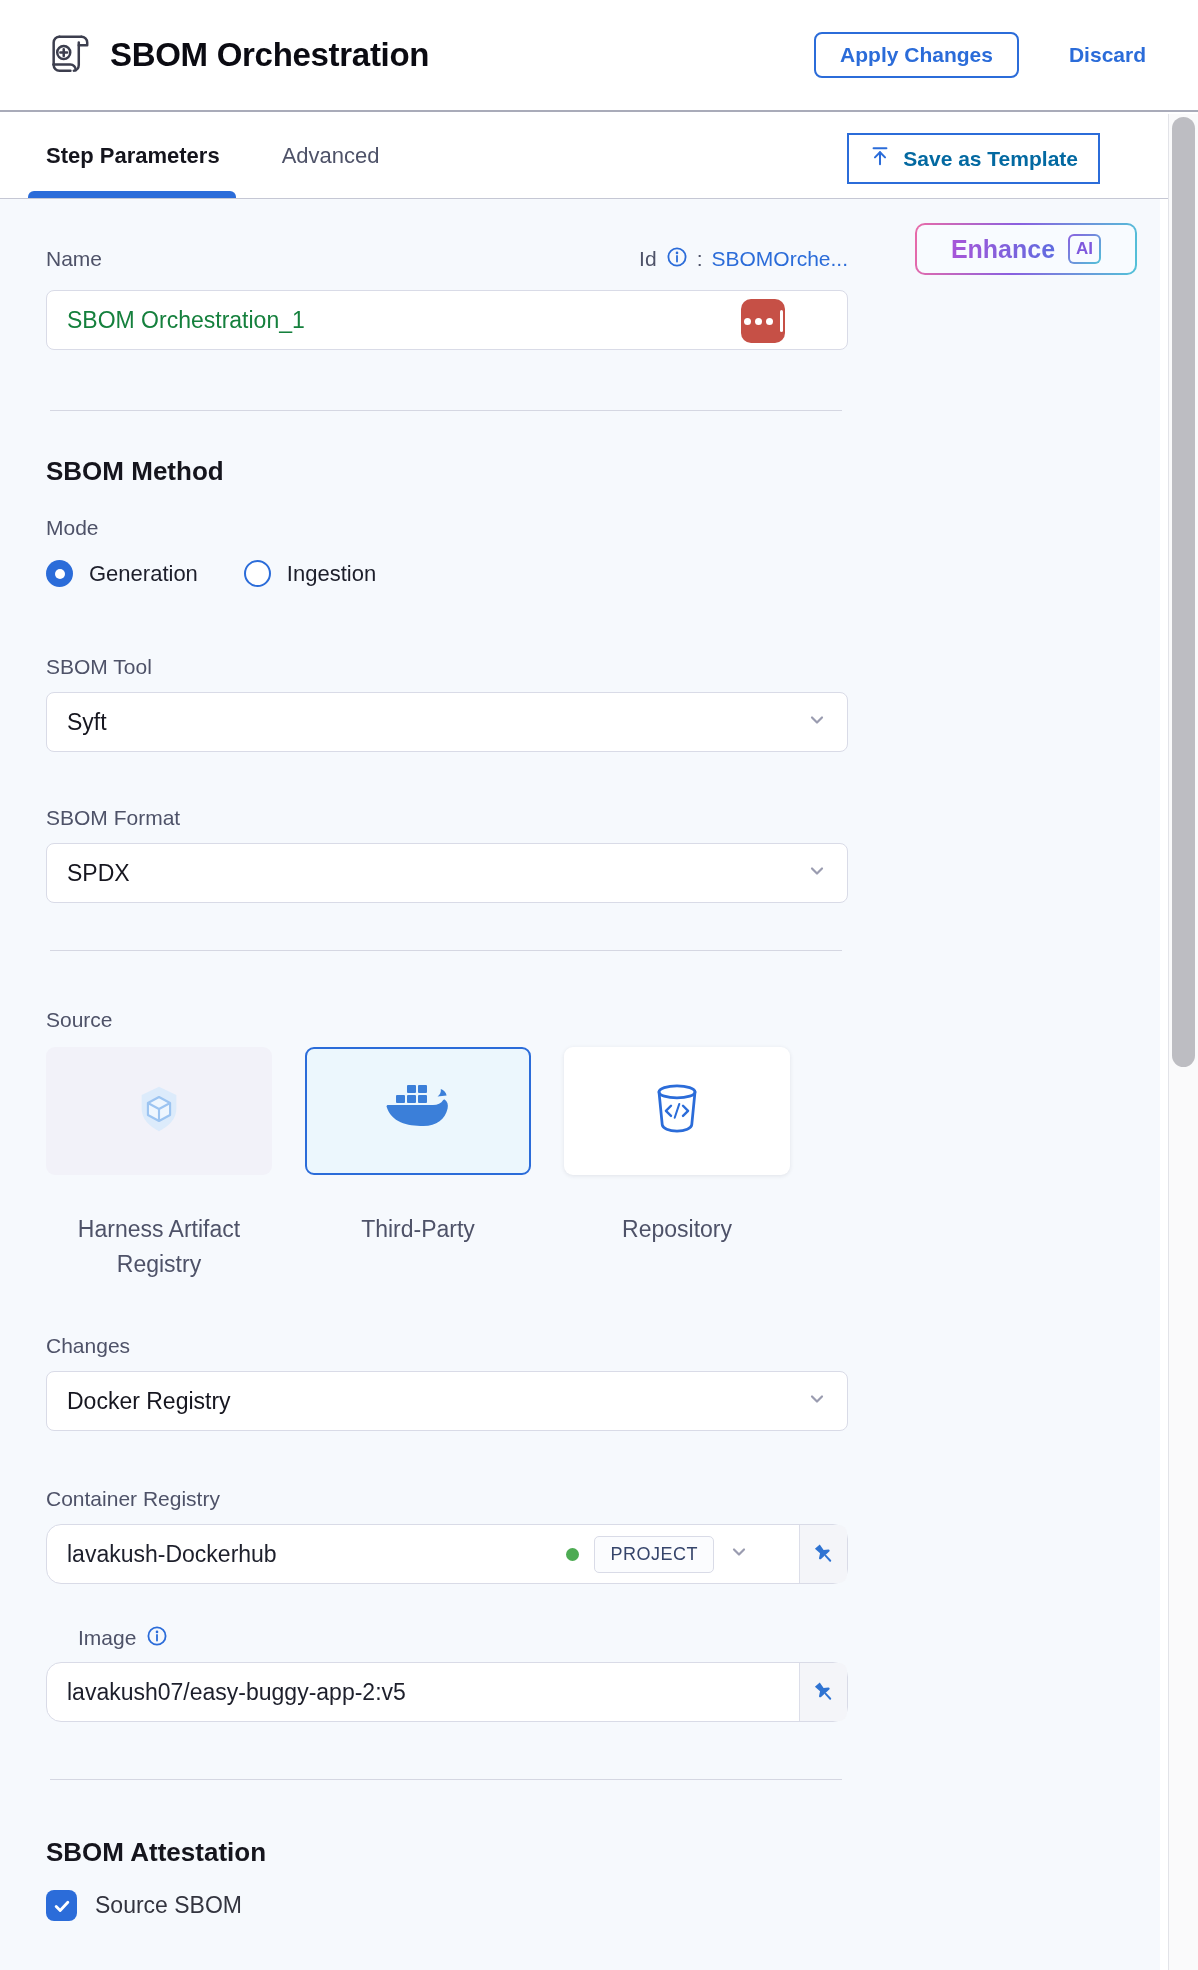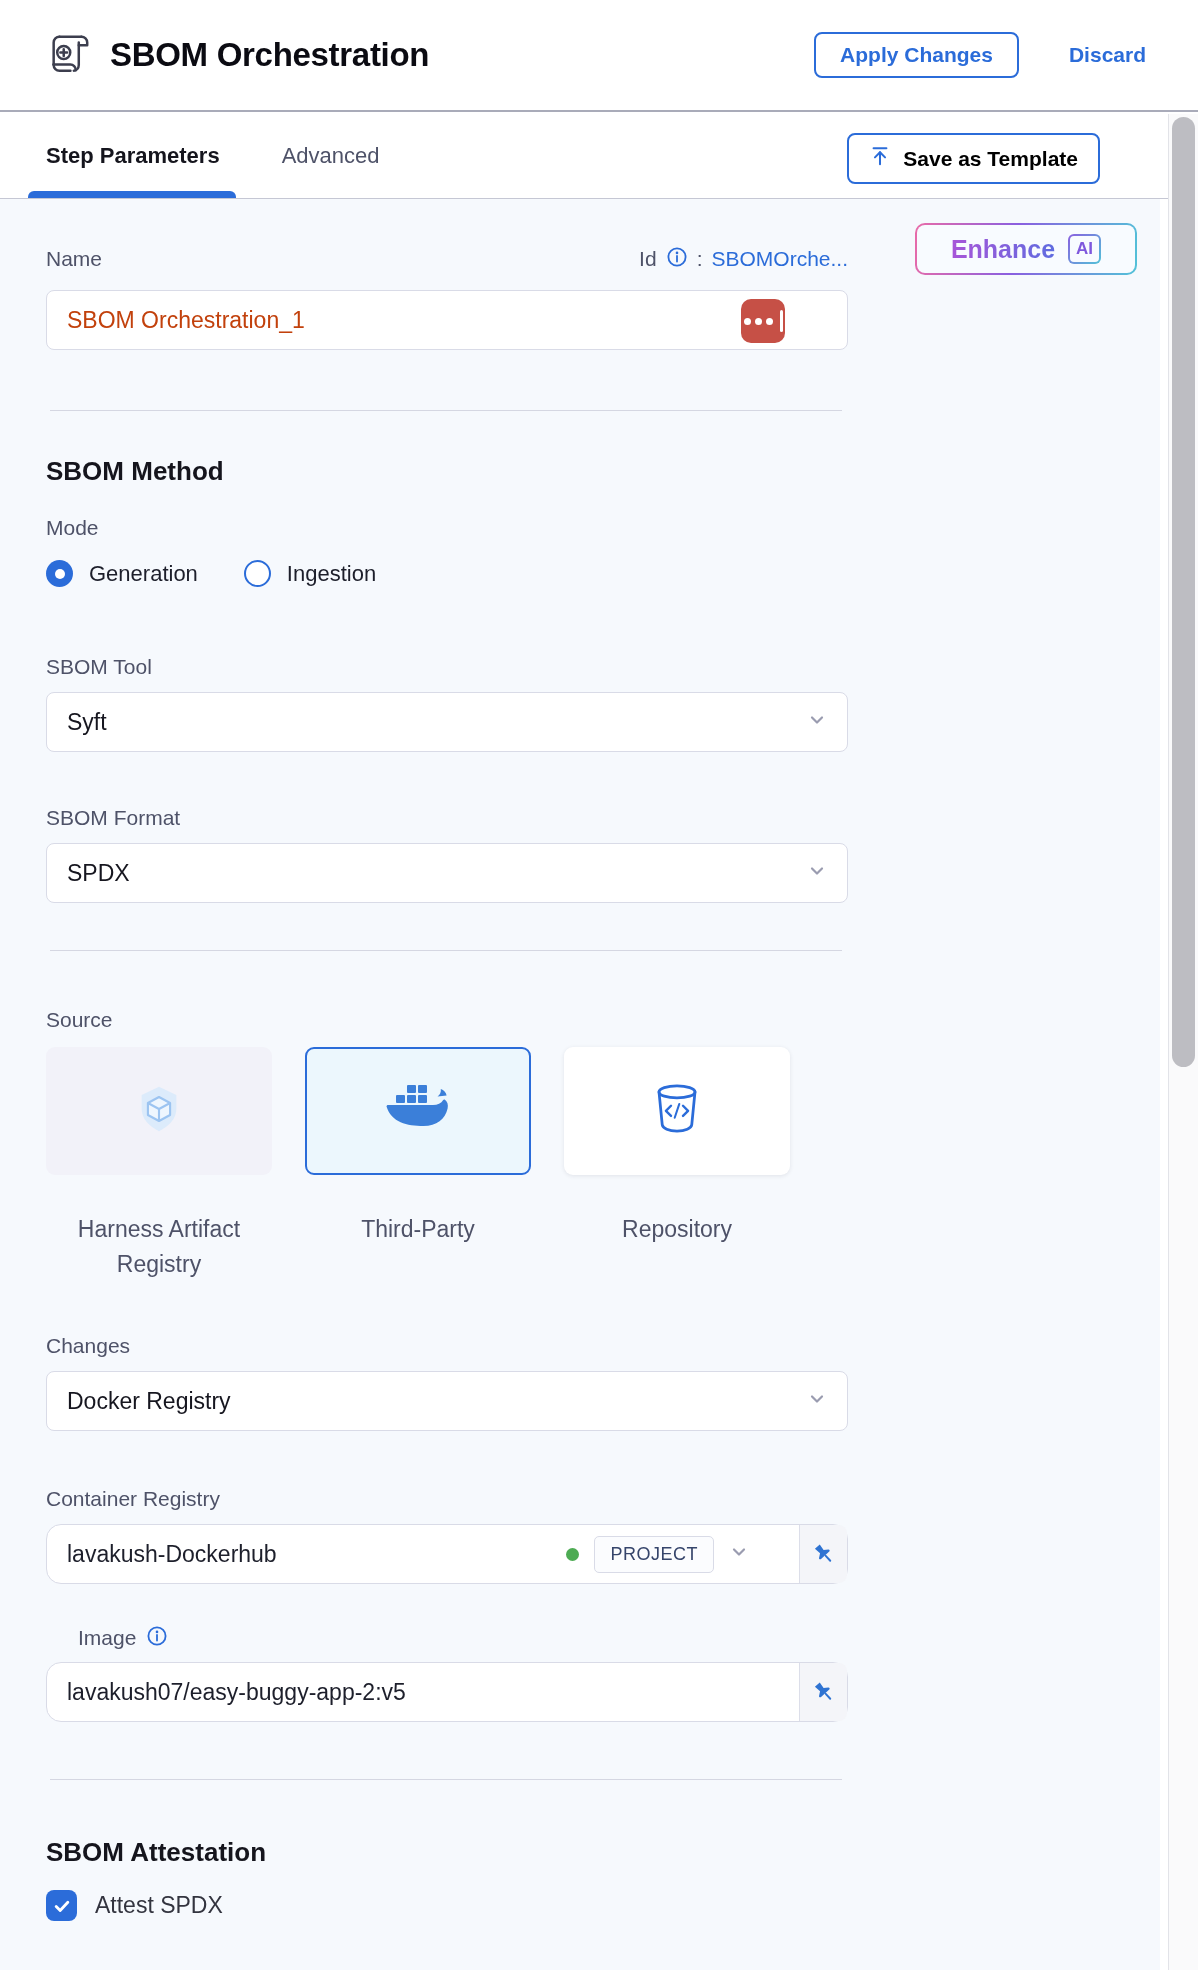--- a/index.html
+++ b/index.html
@@ -34,42 +34,42 @@
   }
   .tab { font-size:22px; color:#4e5268; margin-right:62px; position:relative;
          height:100%; display:flex; align-items:center; cursor:pointer; }
   .tab.active { color:#15151d; font-weight:700; }
   .tab.active::after {
     content:""; position:absolute; left:-18px; right:-16px; bottom:0; height:7px;
     background:#2b6cd9; border-radius:6px 6px 0 0;
   }
   .save-template-btn {
     position:absolute; right:68px; top:19px; display:flex; align-items:center; gap:12px;
-    border:2px solid #2b6cd9; border-radius:8px; background:#fff; cursor:pointer;
-    color:#000000; font-size:21px; font-weight:700; padding:10px 20px; font-family:inherit;
+    border:2px solid #2b6cd9; border-radius:0; background:#fff; cursor:pointer;
+    color:#0369a1; font-size:21px; font-weight:700; padding:10px 20px; font-family:inherit;
   }
 
   
   .main {
     position:absolute; top:199px; left:0; width:1160px; height:1771px;
     background:#f6f9fd; padding:45px 0 0 46px;
   }
   .fw { width:802px; }
   .label { font-size:21px; color:#4e5268; font-weight:500; }
   .section-heading { font-size:26px; font-weight:700; color:#15151d; }
   .divider { width:792px; border:none; border-top:1px solid #d5d7e2; margin:0 0 0 4px; }
 
   .name-row { display:flex; justify-content:space-between; align-items:center; height:30px; }
   .id-row { display:flex; align-items:center; gap:9px; font-size:21px; }
   .id-label { color:#4e5268; }
   .id-value { color:#2b6cd9; cursor:pointer; }
 
   .text-input {
     margin-top:16px; height:60px; background:#fff; border:1px solid #d9dbe7; border-radius:8px;
-    display:flex; align-items:center; padding:0 20px; font-size:23px; color:#c2410c;
+    display:flex; align-items:center; padding:0 20px; font-size:23px; color:#15803d;
     position:relative;
   }
   .rail-icon {
     position:absolute; right:62px; top:8px; width:44px; height:44px; background:#c65046;
     border-radius:10px; display:flex; align-items:center; justify-content:center; gap:4px;
     cursor:pointer;
   }
   .rail-icon .dot { width:7px; height:7px; background:#fff; border-radius:50%; }
   .rail-icon .bar { width:3px; height:22px; background:#fff; margin-left:3px; border-radius:2px; }
 
@@ -369,19 +369,19 @@
 
   <hr class="divider m-div3">
 
   <div class="section-heading h-attest">SBOM Attestation</div>
   <div class="checkbox-row">
     <span class="checkbox">
       <svg width="20" height="20" viewBox="0 0 24 24" fill="none" stroke="#fff" stroke-width="3.4" stroke-linecap="round" stroke-linejoin="round">
           <path d="M5 12.5l4.8 4.8L19 7.5"></path>
         </svg>
     </span>
-    <span class="checkbox-label">Attest SPDX</span>
+    <span class="checkbox-label">Source SBOM</span>
   </div>
 </div>
 
 <div class="scroll-strip">
   <div class="scroll-thumb"></div>
 </div>
 
 </body></html>

